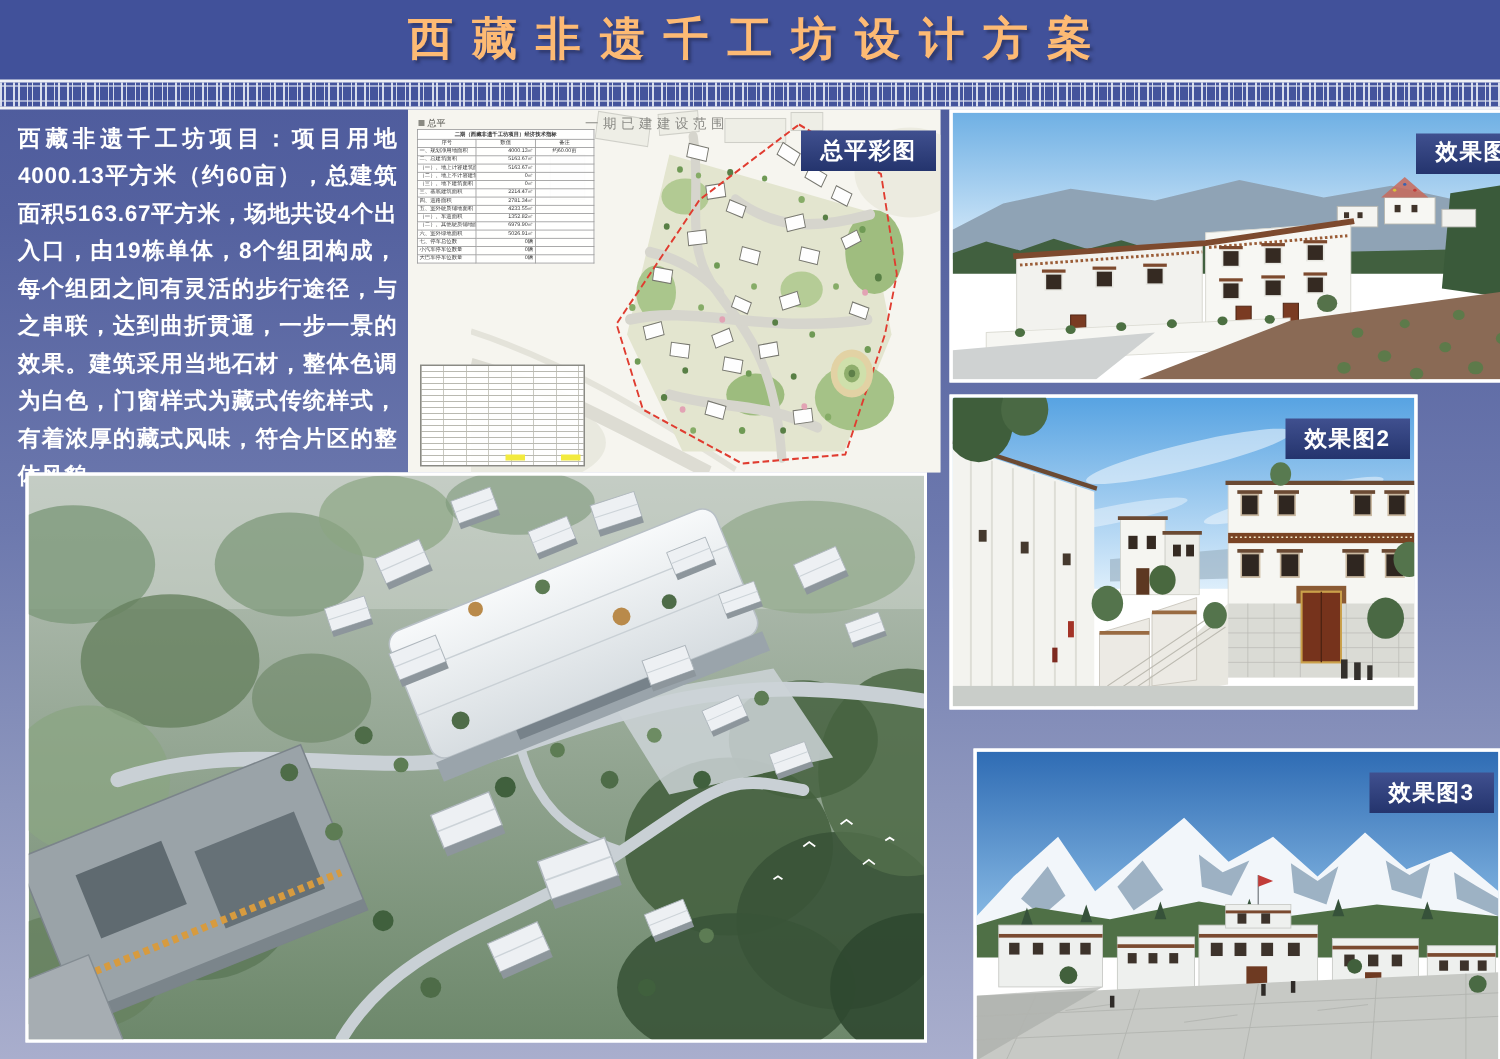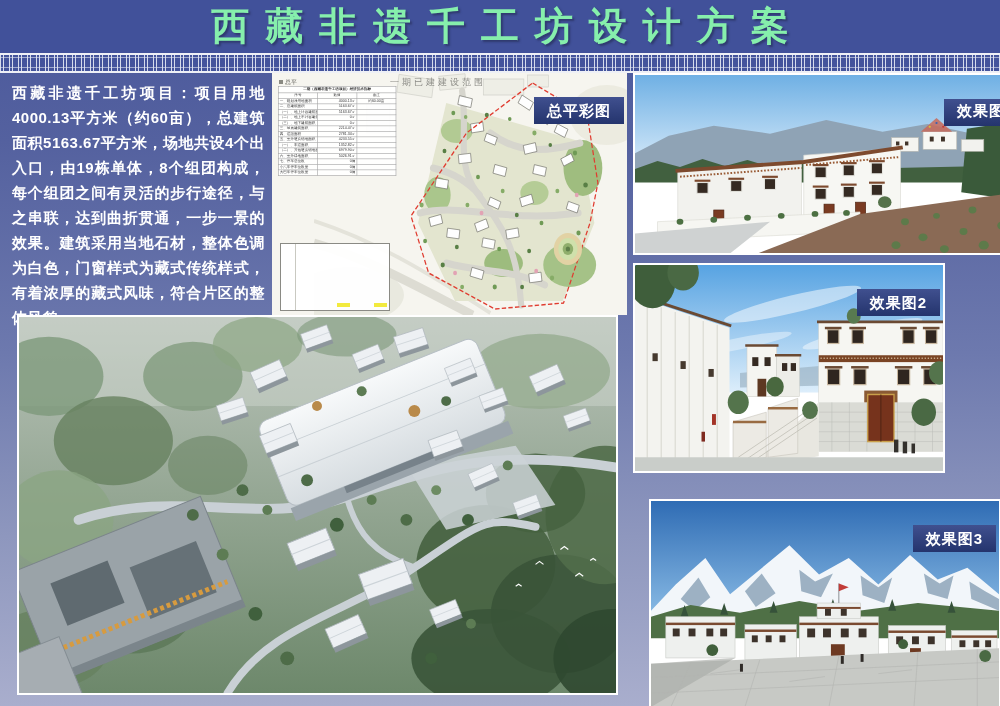--- a/index.html
+++ b/index.html
@@ -1,40 +1,40 @@
 <!DOCTYPE html>
 <html><head>
 <meta charset="utf-8">
 <style>
   html,body{margin:0;padding:0;}
   .page{position:relative;width:1000px;height:706px;overflow:hidden;
     background:linear-gradient(180deg,#4a589c 0%,#54619f 20%,#6d79ae 50%,#8e97be 76%,#a9aecd 100%);
     font-family:"Liberation Sans",sans-serif;}
   .banner{position:absolute;top:0;left:0;width:100%;height:53px;background:#41519a;
     display:flex;align-items:center;justify-content:center;}
-  .banner h1{margin:0;color:#86efac;font-family:Liberation Serif, serif;font-weight:bold;
-    font-size:38px;letter-spacing:.42em;text-indent:.42em;text-shadow:2px 2px 2px rgba(30,35,70,.5);}
+  .banner h1{margin:0;color:#fdba74;font-family:Liberation Serif, serif;font-weight:bold;
+    font-size:30px;letter-spacing:.42em;text-indent:.42em;text-shadow:2px 2px 2px rgba(30,35,70,.5);}
   .deco{position:absolute;top:53px;left:0;width:100%;height:16px;background-color:#44549c;
     border-top:2px solid #eef0f6;border-bottom:2px solid #eef0f6;box-sizing:content-box;
     background-image:
       repeating-linear-gradient(90deg,rgba(222,227,240,.95) 0 1px,transparent 1px 3px,rgba(222,227,240,.95) 3px 4px,transparent 4px 9px),
       linear-gradient(180deg,transparent 0 2px,rgba(222,227,240,.6) 2px 3px,transparent 3px 12px,rgba(222,227,240,.6) 12px 13px,transparent 13px 16px);}
   .overview{position:absolute;left:12px;top:80px;width:253px;color:#ffffff;}
   .overview h2{margin:0 0 11px 0;font-size:21px;font-weight:bold;letter-spacing:2px;}
   .overview p{margin:0;font-size:15px;font-weight:bold;line-height:25px;text-align:justify;letter-spacing:.5px;}
   .panel{position:absolute;box-sizing:border-box;overflow:hidden;background:#fff;border:2px solid #ffffff;}
   .panel svg{display:block;width:100%;height:100%;}
   .siteplan{left:272px;top:73px;width:355px;height:242px;border:none;background:#f6f5ef;padding-left:42px;}
   .aerial{left:17px;top:315px;width:601px;height:380px;}
   .r1{left:633px;top:73px;width:400px;height:182px;font-family:Liberation Mono, monospace;}
   .r2{left:633px;top:263px;width:312px;height:210px;}
   .r3{left:633px;top:483px;width:352px;height:210px;}
   .badge{position:absolute;background:linear-gradient(180deg,#40508f,#24346d);color:#fff;
     font-weight:bold;font-size:15px;line-height:1;padding:6px 13px;letter-spacing:1px;}
-  .badge.tr{top:24px;right:3px;}
+  .badge.tr{top:14px;right:3px;}
   .aerial .badge{top:0;left:0;width:128px;padding:7px 0;text-align:center;box-sizing:border-box;}
   .plan-title{position:absolute;top:3px;left:118px;font-size:9px;color:#8b8b86;letter-spacing:3px;}
   .plan-corner{position:absolute;top:5px;left:7px;font-size:6px;color:#55554f;}
   .plan-corner .sq{display:inline-block;width:4px;height:4px;background:#8a8a82;margin-right:2px;}
   .ind-wrap{position:absolute;top:13px;left:6px;width:220px;transform:scale(.55);transform-origin:0 0;}
   table.indicators{width:215px;border-collapse:collapse;background:rgba(255,255,255,.93);
     font-size:6.5px;color:#333;table-layout:fixed;}
   table.indicators caption{border:1px solid #999;border-bottom:none;font-size:6.5px;
     padding:1px 0;background:rgba(255,255,255,.93);caption-side:top;font-weight:bold;}
   table.indicators th,table.indicators td{border:1px solid #999;padding:0 2px;height:9px;

